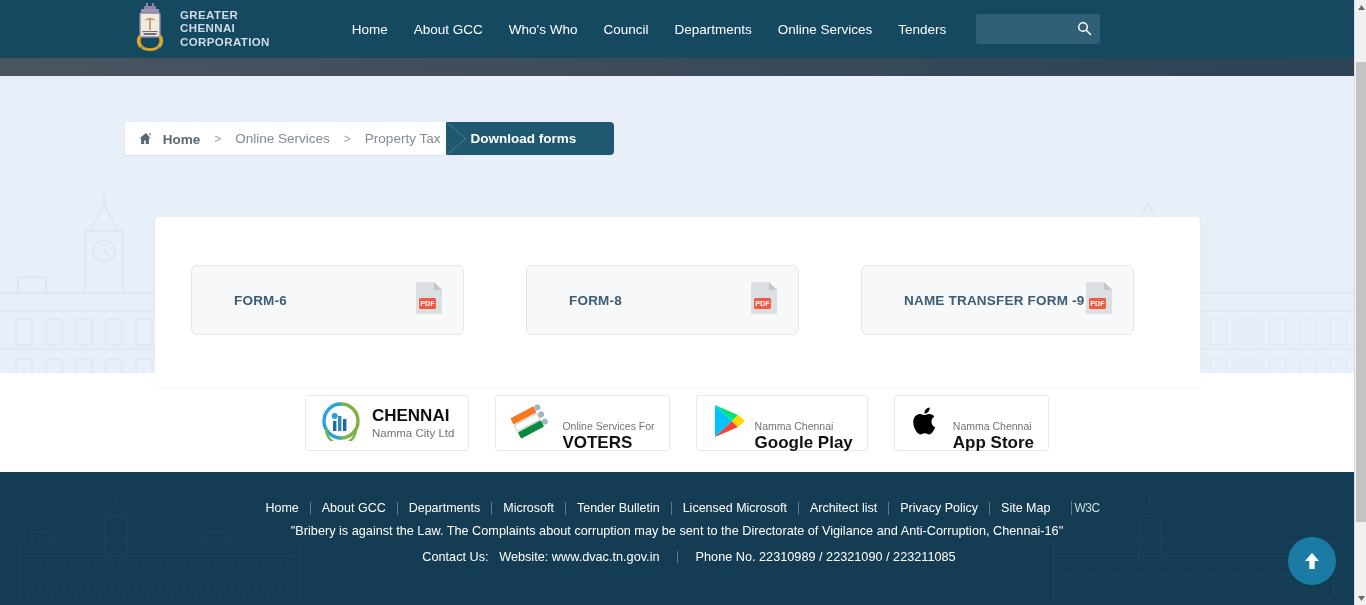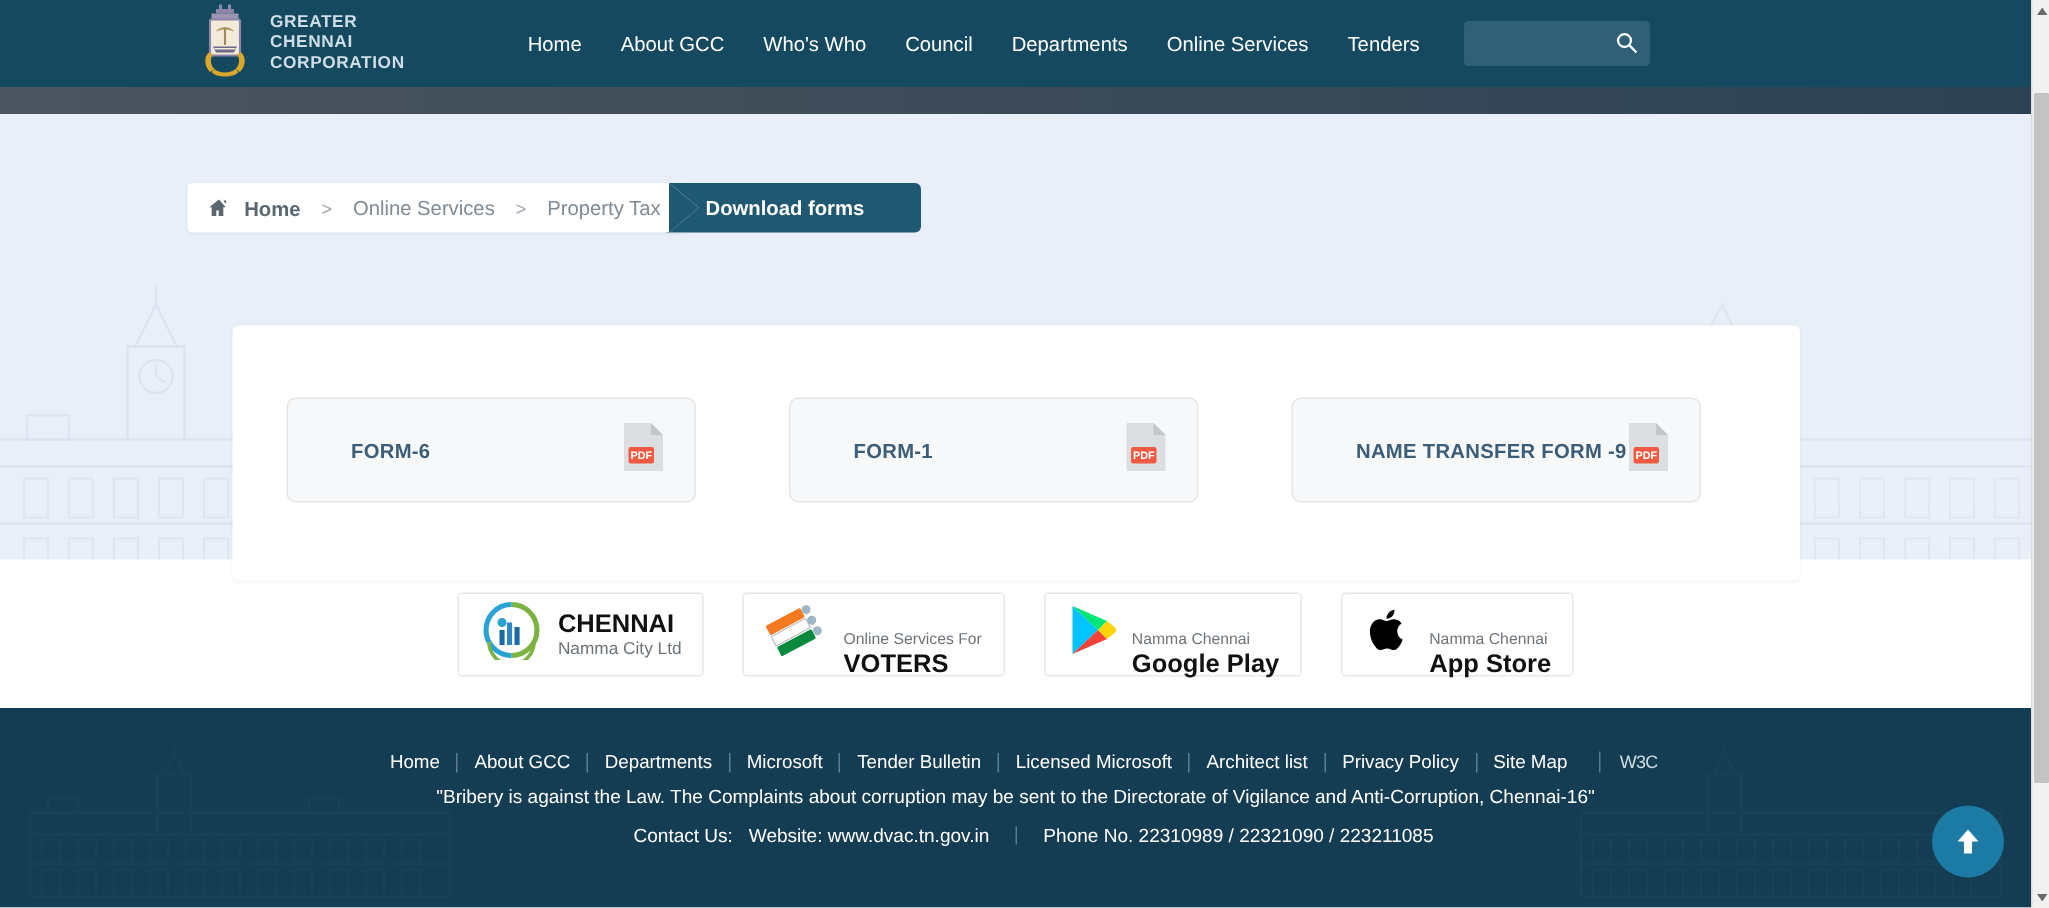--- a/index.html
+++ b/index.html
@@ -132,21 +132,21 @@
     position: relative; display: flex; justify-content: center; align-items: center;
     margin-top: 29px; gap: 0;
   }
   .flinks a {
     color: #ffffff; font-size: 12.5px; text-decoration: none; padding: 0 11px;
     white-space: nowrap;
   }
   .fdiv { width: 1px; height: 13px; background: #5d7c8e; }
   .w3badge {
     margin-left: 10px; color: #cfdde6; font-size: 12px;
-    border-left: 1px solid #5d7c8e; padding-left: 13px; letter-spacing: -.5px;
+    border-left: 1px solid #5d7c8e; padding-left: 2px; letter-spacing: -.5px;
   }
   .fline {
     position: relative; text-align: center; color: #ffffff;
     font-size: 12.7px; margin-top: 9px; white-space: nowrap;
   }
   .fline.c { margin-top: 12px; padding-left: 24px; }
   .fline a { color: #ffffff; text-decoration: none; }
   .fsep { display: inline-block; width: 1px; height: 12px; background: #5d7c8e;
           vertical-align: -2px; margin: 0 14px; }
 
@@ -327,21 +327,21 @@
           <svg width="28" height="34" viewBox="0 0 28 34">
             <path d="M1 1h18l8 8v24H1z" fill="#dcdfe1"></path>
             <path d="M19 1l8 8h-8z" fill="#c2c7ca"></path>
             <rect x="4" y="17" width="17" height="11" rx="1.5" fill="#f05a43"></rect>
             <text x="12.5" y="25" font-family="Liberation Sans, sans-serif" font-size="7.2" font-weight="bold" fill="#ffffff" text-anchor="middle">PDF</text>
           </svg>
         </span>
       </div>
 
       <div class="card">
-        <span class="card-label">FORM-1</span>
+        <span class="card-label">FORM-8</span>
         <span class="pdf-icon">
           <svg width="28" height="34" viewBox="0 0 28 34">
             <path d="M1 1h18l8 8v24H1z" fill="#dcdfe1"></path>
             <path d="M19 1l8 8h-8z" fill="#c2c7ca"></path>
             <rect x="4" y="17" width="17" height="11" rx="1.5" fill="#f05a43"></rect>
             <text x="12.5" y="25" font-family="Liberation Sans, sans-serif" font-size="7.2" font-weight="bold" fill="#ffffff" text-anchor="middle">PDF</text>
           </svg>
         </span>
       </div>
 

